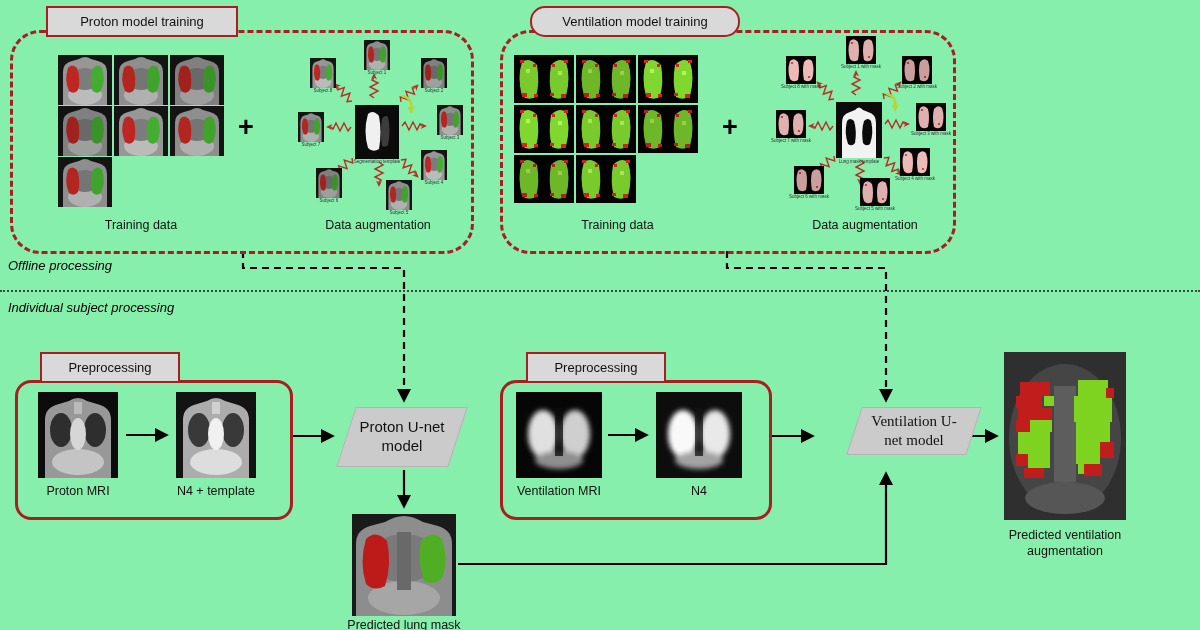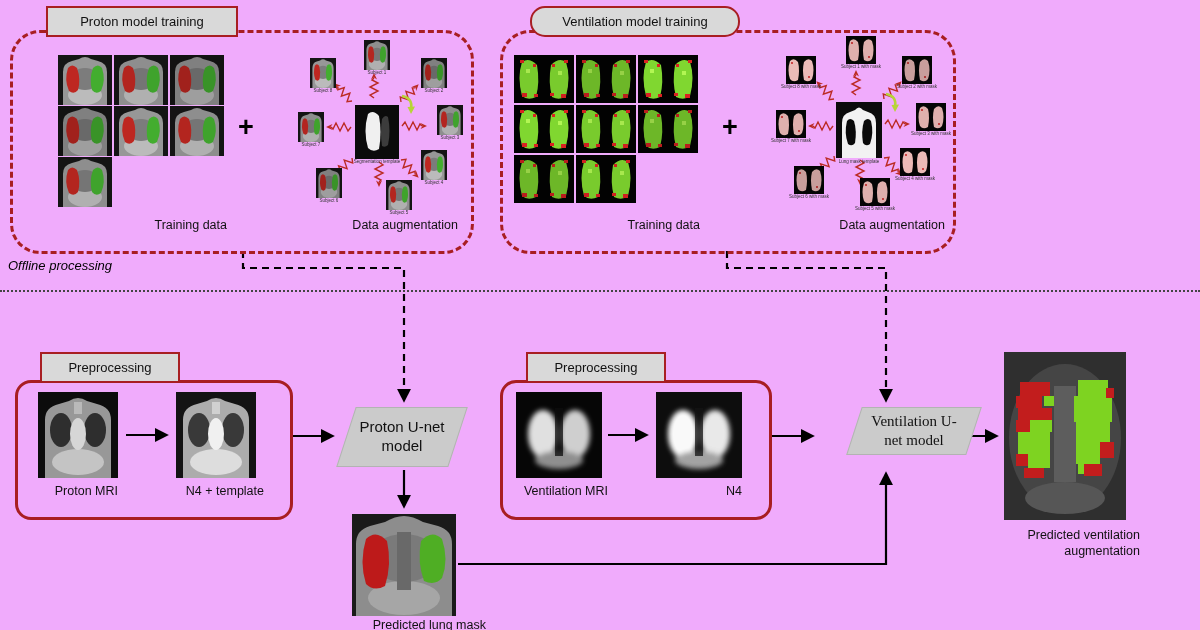--- a/index.html
+++ b/index.html
@@ -1,24 +1,24 @@
 <!DOCTYPE html>
 <html><head>
 <meta charset="utf-8">
 <style>
   html,body{margin:0;padding:0;background:#fff;}
-  .canvas{position:relative;width:1200px;height:630px;background:#f0abfc;overflow:hidden;
+  .canvas{position:relative;width:1200px;height:630px;background:#86efac;overflow:hidden;
           font-family:"Liberation Sans", sans-serif;color:#111;}
   .abs{position:absolute;}
   svg.abs{display:block;}
   .train-box{position:absolute;border:3px dashed #a81e22;border-radius:30px;}
   .prep-box{position:absolute;border:3px solid #a81e22;border-radius:16px;}
   .title-box{position:absolute;background:#d9d9d9;border:2px solid #a81e22;display:flex;
              align-items:center;justify-content:center;font-size:13px;color:#111;z-index:5;}
-  .img-label{position:absolute;text-align:right;font-size:12.5px;color:#111;line-height:1.25;}
+  .img-label{position:absolute;text-align:center;font-size:12.5px;color:#111;line-height:1.25;}
   .tiny-label{position:absolute;text-align:center;font-size:4.5px;color:#333;line-height:1.1;}
   .section-label{position:absolute;font-style:italic;font-size:13px;color:#000;}
   .divider{position:absolute;left:0;width:1200px;border-top:2px dotted #444;height:0;}
   .plus{position:absolute;font-size:27px;font-weight:700;color:#000;}
   .para{position:absolute;}
   .para .shape{position:absolute;left:10px;right:10px;top:0;bottom:0;transform:skewX(-18deg);
                background:#cbcbcb;border:1px solid #b3b3b3;}
   .para .plabel{position:absolute;inset:0;display:flex;align-items:center;justify-content:center;
                 text-align:center;font-size:15px;line-height:1.25;padding:0 22px;}
   .connectors{position:absolute;left:0;top:0;width:1200px;height:630px;pointer-events:none;}
@@ -325,20 +325,21 @@
   <div class="tiny-label" style="left:766px;top:139px;width:50px;">Subject 7 with mask</div>
   <svg class="abs b1" style="left:786px;top:56px;width:30px;height:28px;">
       <use href="#sym-vent-thumb"></use>
     </svg>
   <div class="tiny-label" style="left:776px;top:85px;width:50px;">Subject 8 with mask</div>
 
   <div class="img-label" style="left:785px;top:218px;width:160px;">Data augmentation</div>
 
   <div class="section-label" style="left:8px;top:258px;">Offline processing</div>
   <div class="divider" style="top:290px;"></div>
+  <div class="section-label" style="left:8px;top:300px;">Individual subject processing</div>
 
   <div class="prep-box" style="left:15px;top:380px;width:272px;height:134px;"></div>
   <div class="title-box" style="left:40px;top:352px;width:136px;height:27px;">
     <span>Preprocessing</span>
   </div>
   <svg class="abs" style="left:38px;top:392px;width:80px;height:86px;">
       <use href="#sym-proton-plain"></use>
     </svg>
   <svg class="abs b3" style="left:176px;top:392px;width:80px;height:86px;">
       <use href="#sym-proton-plain"></use>

